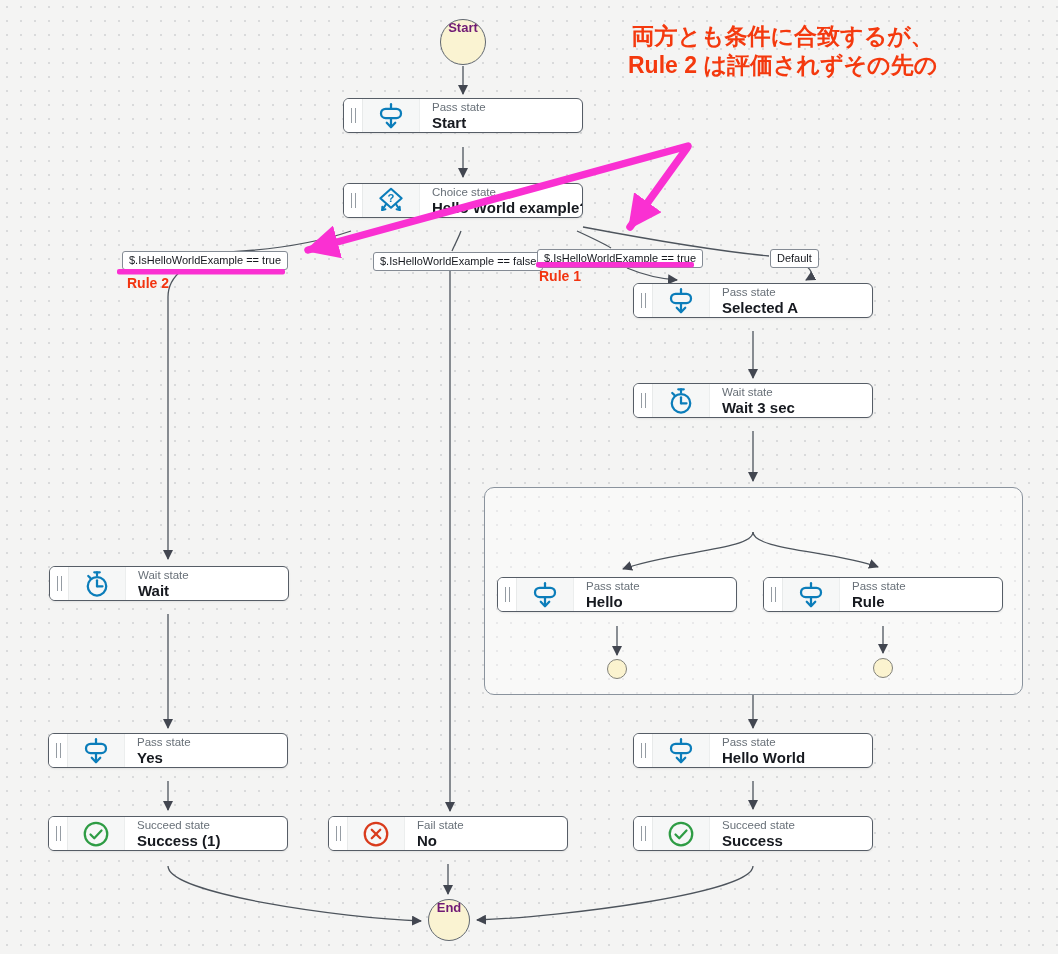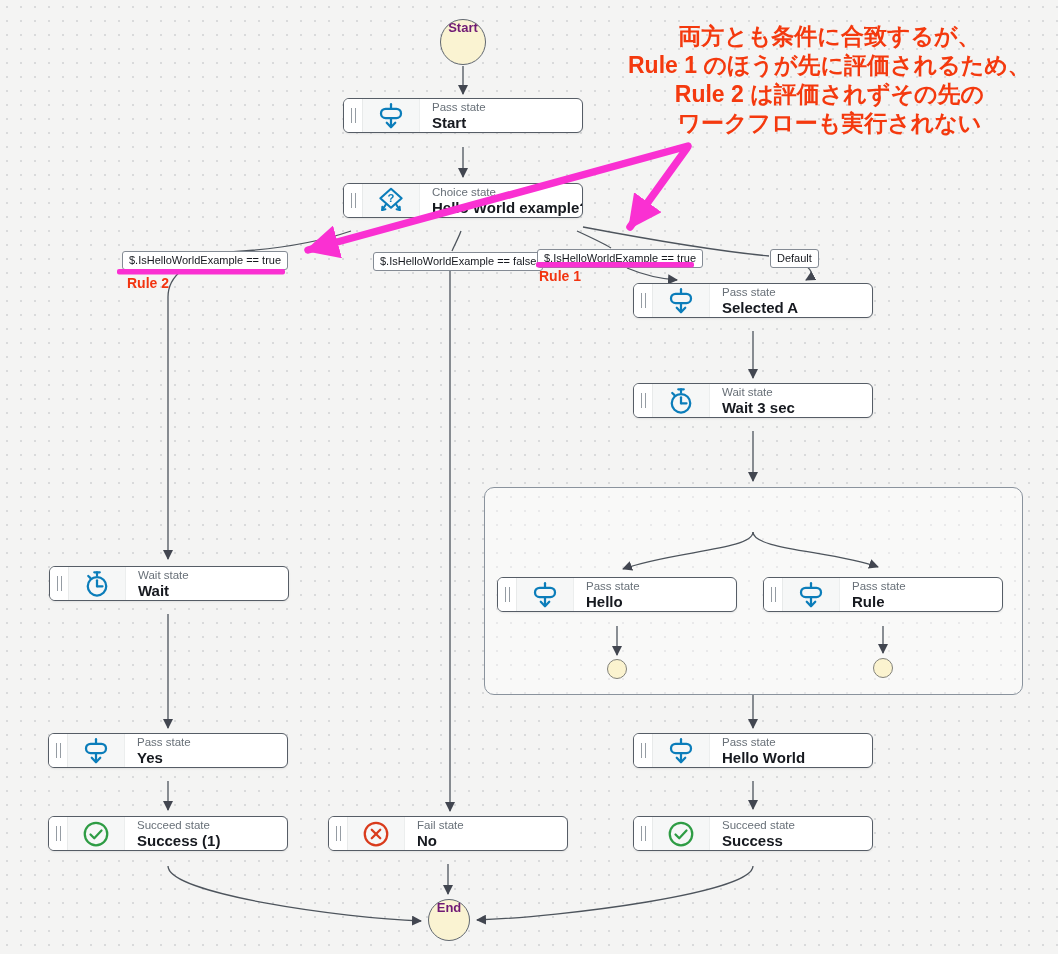--- a/index.html
+++ b/index.html
@@ -356,23 +356,21 @@
   <div class="chip" style="left:122px;top:251px;">$.IsHelloWorldExample == true</div>
   <div class="chip" style="left:373px;top:252px;">$.IsHelloWorldExample == false</div>
   <div class="chip" style="left:537px;top:249px;">$.IsHelloWorldExample == true</div>
   <div class="chip" style="left:770px;top:249px;">Default</div>
 
   <div class="rule-tag" style="left:127px;top:275px;">Rule 2</div>
   <div class="rule-tag" style="left:539px;top:268px;">Rule 1</div>
 
   <div class="annotation">
     <div>両方とも条件に合致するが、</div>
-    <div>Rule 1 のほうが先に評価されるため、</div>
     <div>Rule 2 は評価されずその先の</div>
-    <div>ワークフローも実行されない</div>
   </div>
 
   <svg id="magenta" class="layer" width="1058" height="954">
     <defs>
       <marker id="magArr" markerUnits="userSpaceOnUse" markerWidth="34" markerHeight="34" viewBox="0 0 10 10" refX="9" refY="5" orient="auto">
         <path d="M0,0 L10,5 L0,10 Z" fill="#fa30d2"></path>
       </marker>
     </defs>
     <g stroke="#fa30d2" stroke-width="7.5" fill="none" stroke-linecap="round">
       <path d="M688,146 L308,250" marker-end="url(#magArr)"></path>

